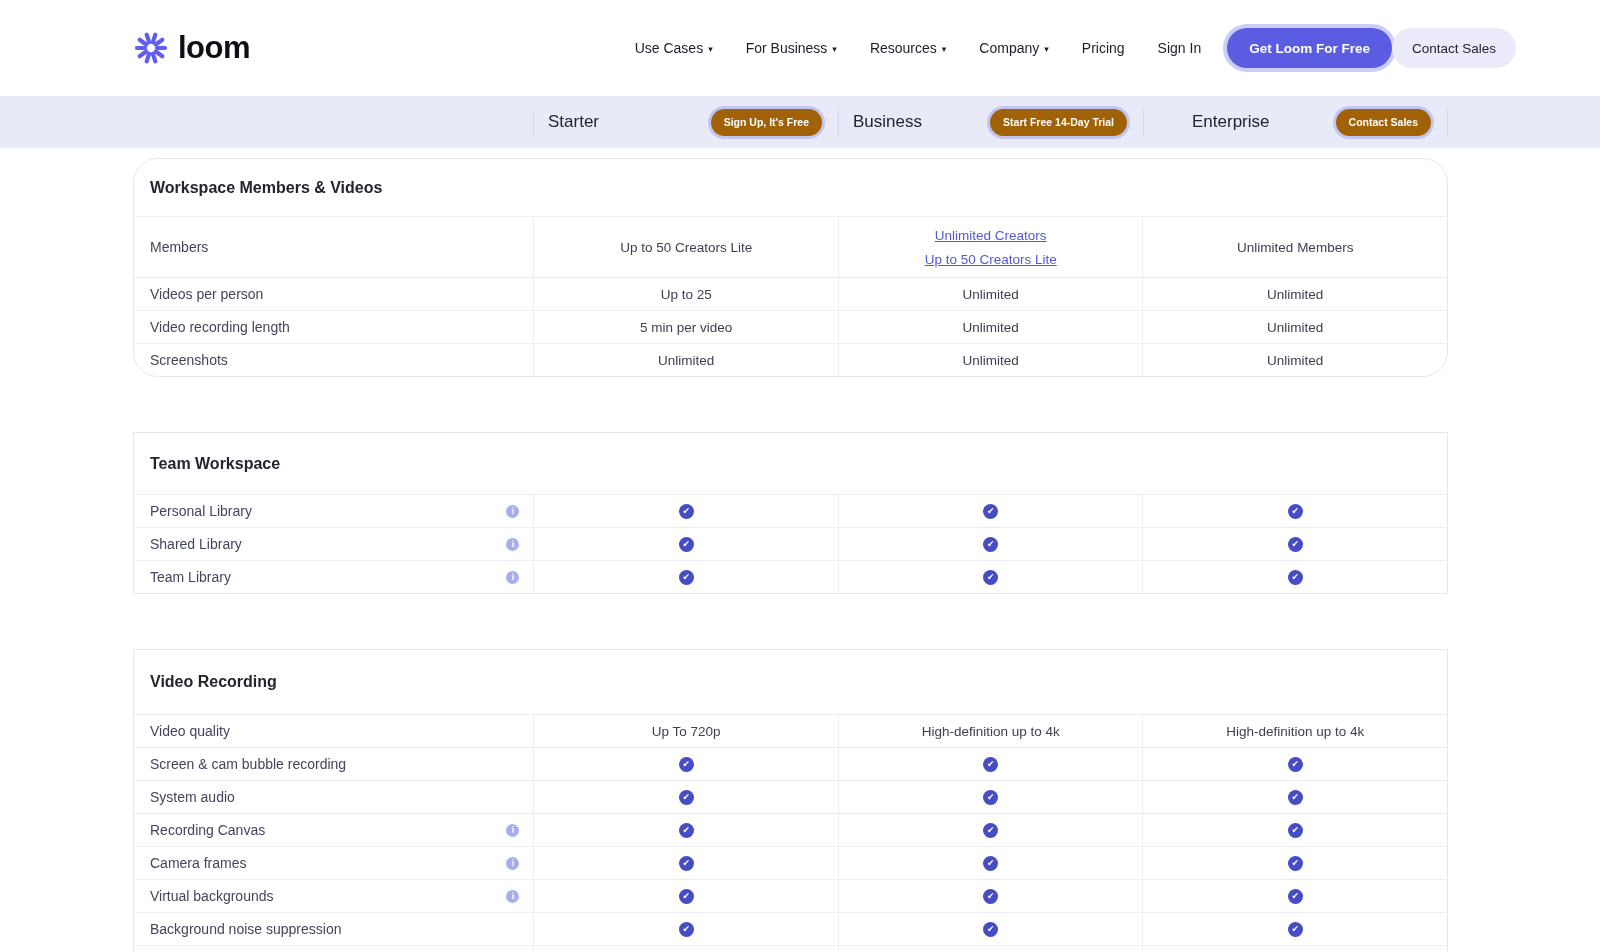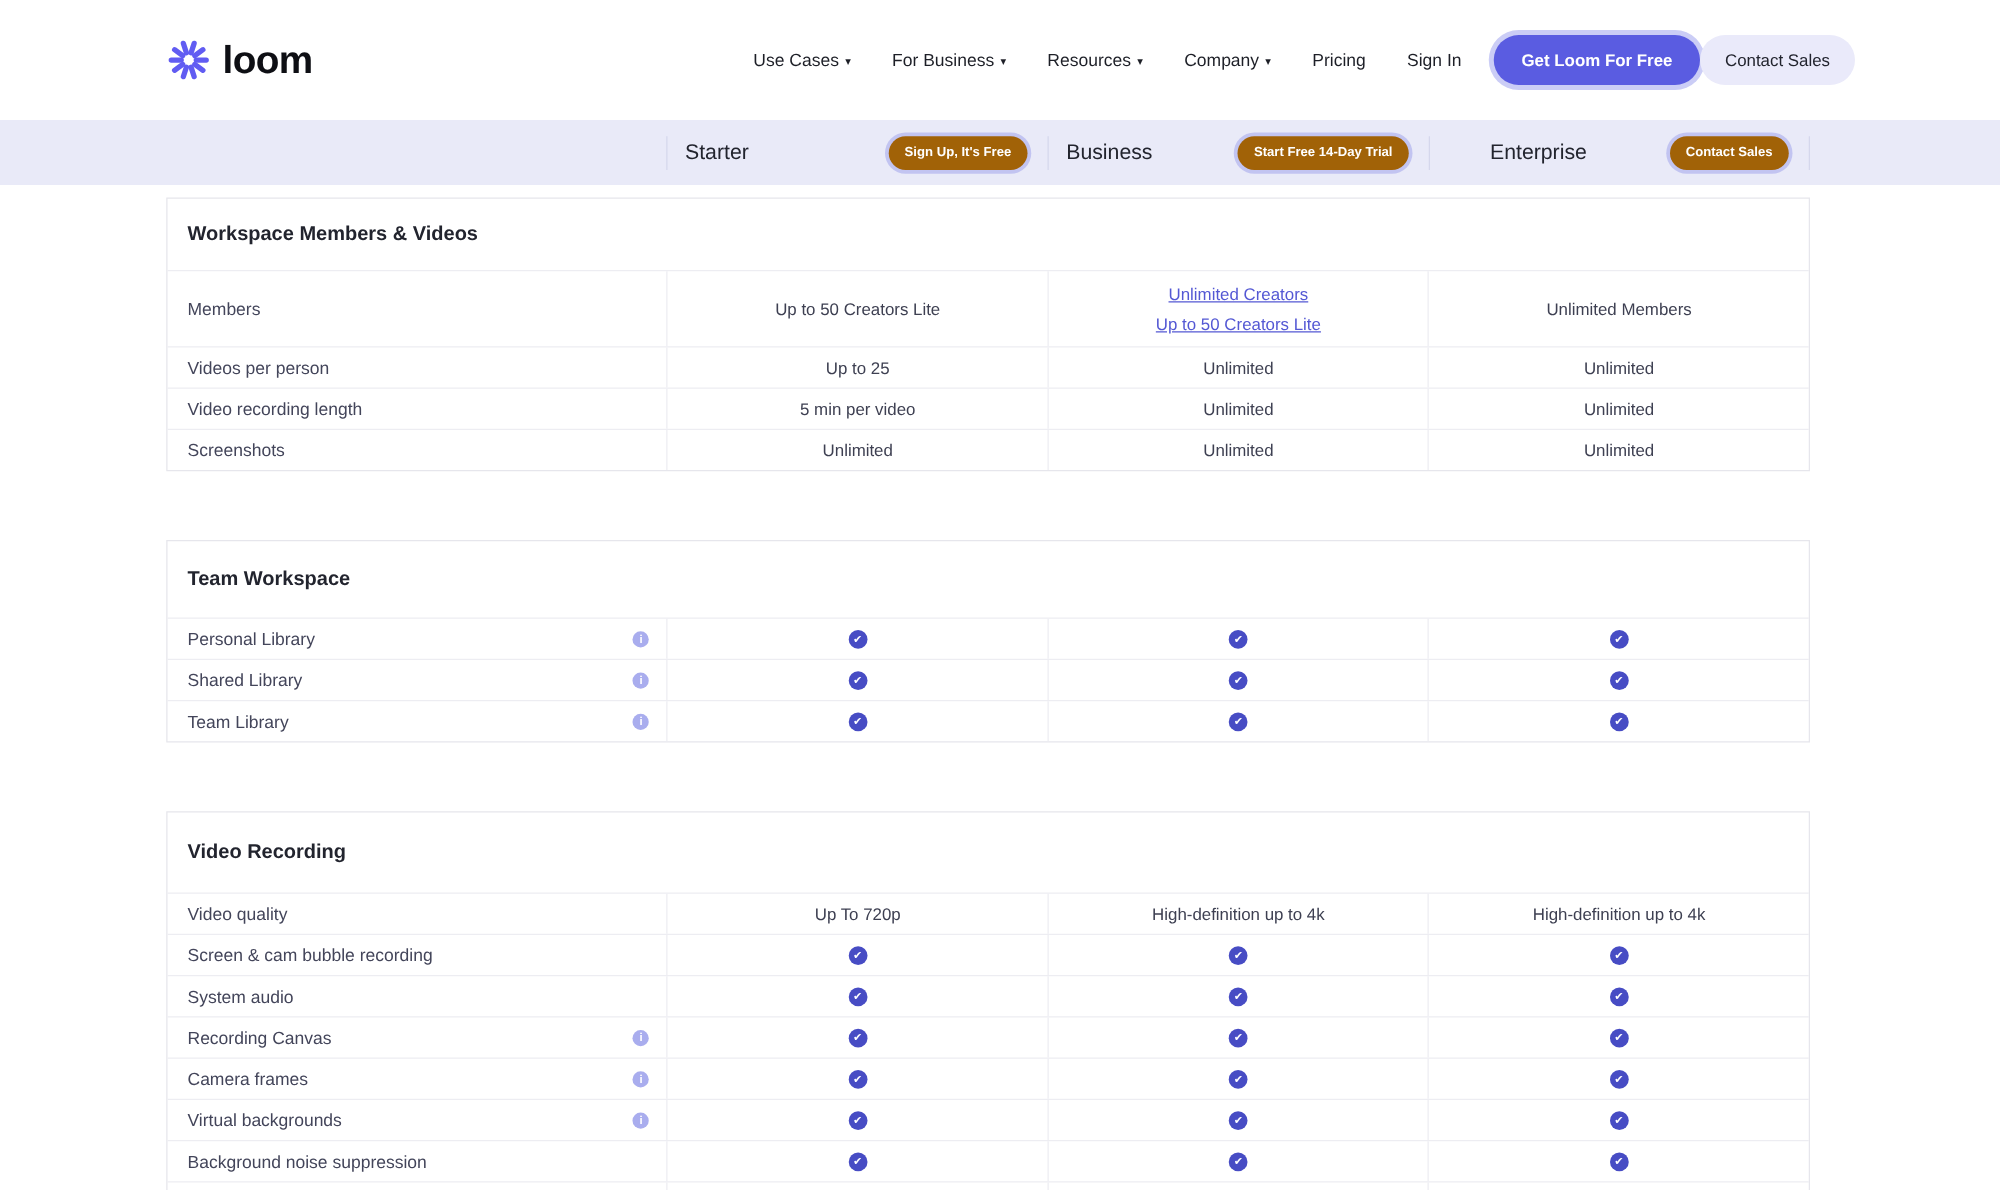--- a/index.html
+++ b/index.html
@@ -1,21 +1,21 @@
 <!DOCTYPE html>
 <html><head>
 <meta charset="utf-8">
 <style>
   * { margin:0; padding:0; box-sizing:border-box; }
   html,body { width:1600px; height:952px; overflow:hidden; background:#ffffff;
     font-family:"Liberation Sans","DejaVu Sans",sans-serif; }
 
   
   .topnav { height:96px; display:flex; align-items:center;
-    padding-left:133px; padding-right:116px; background:#fff; }
+    padding-left:133px; padding-right:84px; background:#fff; }
   .logo { display:flex; align-items:center; gap:9px; cursor:pointer; }
   .logo-word { font-size:31px; font-weight:700; color:#0e0f14; letter-spacing:-0.5px; }
   .nav-items { display:flex; align-items:center; gap:33px; margin-left:auto; }
   .nav-item { display:flex; align-items:center; gap:5px; font-size:14px;
     color:#1d1f27; cursor:pointer; white-space:nowrap; }
   .caret { font-size:9px; color:#1d1f27; transform:translateY(1px); }
   .nav-actions { display:flex; align-items:center; margin-left:26px; }
   .btn { border:none; border-radius:999px; cursor:pointer; white-space:nowrap;
     font-family:inherit; }
   .btn-primary-lg { height:40px; padding:0 22px; background:#5a5ce1; color:#fff;
@@ -29,21 +29,21 @@
   .plan-col { width:305px; border-left:1px solid #d5d7ec; display:flex;
     align-items:center; justify-content:space-between; padding:0 16px 0 14px; }
   .plan-col:last-of-type { border-right:1px solid #d5d7ec;padding-left:48px; }
   .plan-name { font-size:17px; color:#22242e; }
   .btn-pill-sm { height:27px; padding:0 13px; background:#a16207; color:#fff;
     font-size:10.5px; font-weight:700; box-shadow:0 0 0 3px #c2c4f1; }
 
   
   #sections { width:1315px; margin-left:133px; }
   .section { border:1px solid #e6e6ec; background:#fff; margin-top:55px; }
-  .section:first-child { margin-top:10px; }
+  .section:first-child { margin-top:10px;border-radius:25px; }
   .section-title-row { height:61px; display:flex; align-items:center; padding-left:16px; }
   .section:nth-child(3) .section-title-row { height:64px; }
   .section:first-child .section-title-row { height:57px; }
   .section-title { font-size:16px; color:#22242e; }
   .row { display:flex; border-top:1px solid #ededf2; height:33px; }
   .row.tall { height:61px; }
   .cell-feature { width:400px; display:flex; align-items:center;
     padding:0 14px 0 16px; }
   .feature-label { font-size:14px; color:#43455a; }
   .cell-plan { width:305px; border-left:1px solid #ededf2; display:flex;

